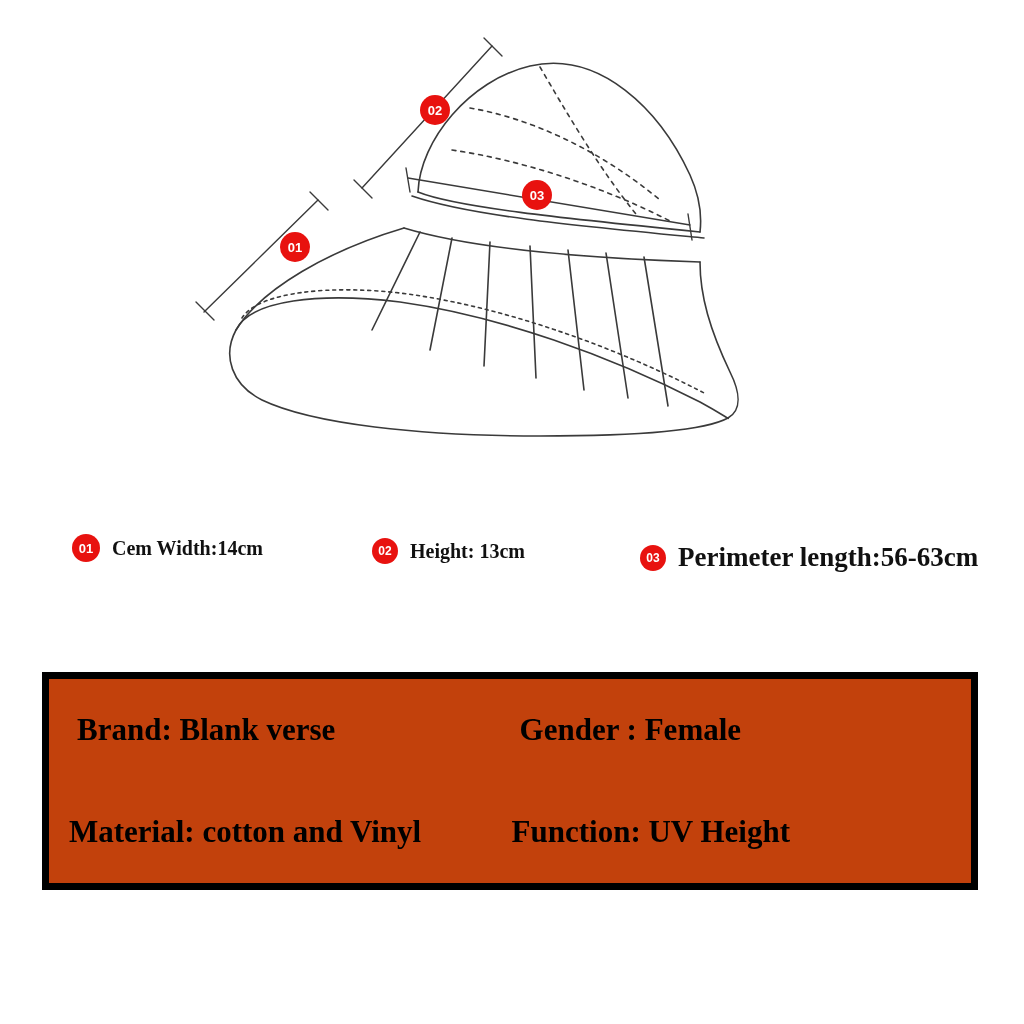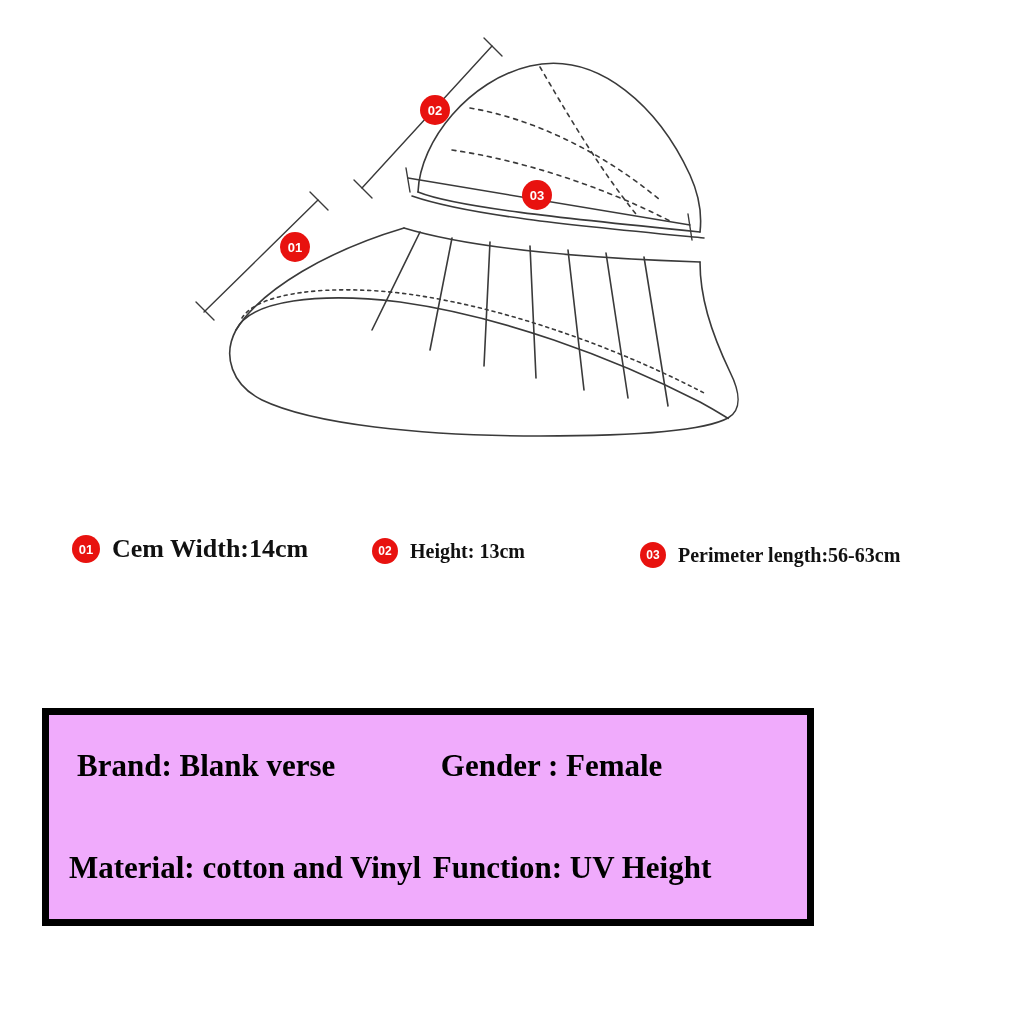--- a/index.html
+++ b/index.html
@@ -61,27 +61,27 @@
     display: flex;
     align-items: center;
     justify-content: center;
     flex: 0 0 auto;
     font-family: "Liberation Sans", sans-serif;
   }
   .badge.small { width: 26px; height: 26px; font-size: 12px; }
 
   .legend-label {
     margin-left: 12px;
-    font-size: 26px;
+    font-size: 20px;
     color: #111111;
     font-family: "Liberation Serif", serif;
     font-weight: 600;
   }
   .legend-item.i1 .legend-label { font-size: 20px; }
-  .legend-item.i2 .legend-label { font-size: 20px; }
+  .legend-item.i2 .legend-label { font-size: 27px; }
 
   
   .spot {
     position: absolute;
     width: 30px;
     height: 30px;
     border-radius: 50%;
     background: #e8120f;
     color: #fff;
     font-size: 13px;
@@ -92,26 +92,26 @@
     font-family: "Liberation Sans", sans-serif;
   }
   .spot.s01 { left: 280px; top: 232px; }
   .spot.s02 { left: 420px; top: 95px; }
   .spot.s03 { left: 522px; top: 180px; }
 
   
   .spec-box {
     position: absolute;
     left: 42px;
-    top: 708px;
-    width: 772px;
+    top: 672px;
+    width: 936px;
     height: 218px;
     border: 7px solid #000000;
     box-sizing: border-box;
-    background: #f0abfc;
+    background: #c2410c;
   }
   .spec-grid {
     position: absolute;
     inset: 0;
     display: grid;
     grid-template-columns: 48% 52%;
     grid-template-rows: 1fr 1fr;
     align-items: center;
   }
   .spec-cell {

